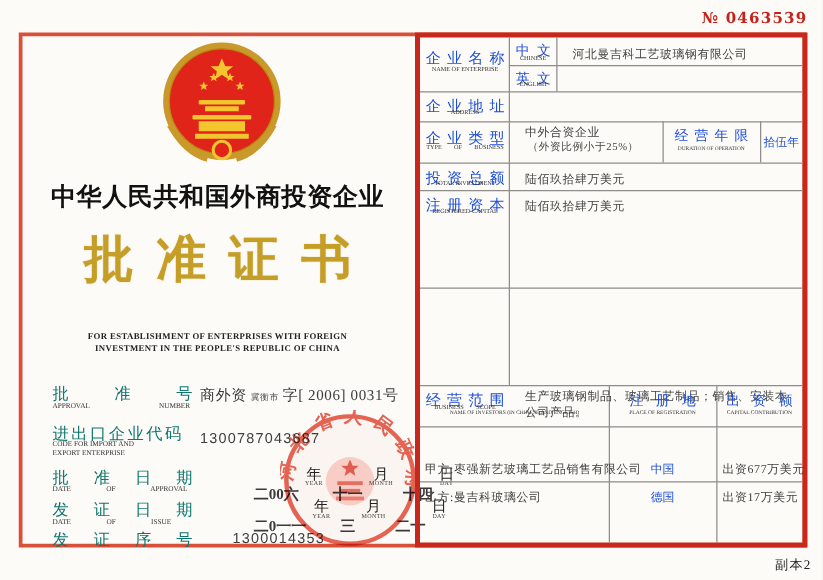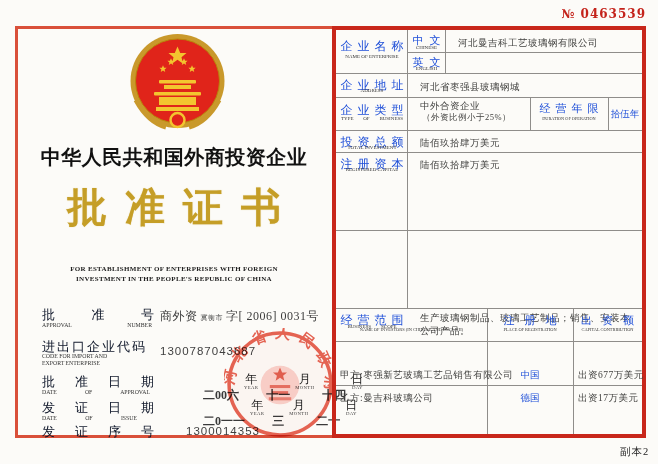--- a/index.html
+++ b/index.html
@@ -33,21 +33,21 @@
   .title-cn{position:absolute;left:16px;top:144px;width:316px;text-align:center;
     font-family:"Liberation Sans","DejaVu Sans",sans-serif;
     font-weight:bold;font-size:20px;color:#111;letter-spacing:0.5px;white-space:nowrap;}
   .cert-title{position:absolute;left:16px;top:180px;width:316px;text-align:center;
     font-weight:bold;font-size:40px;color:#c59e27;letter-spacing:18px;text-indent:18px;
     white-space:nowrap;text-shadow:0 0 1px rgba(197,158,39,.6);}
   .title-en{position:absolute;left:16px;top:241px;width:316px;text-align:center;
     font-weight:bold;font-size:19px;color:#17171a;letter-spacing:0.5px;white-space:nowrap;}
   .sub-en{position:absolute;left:16px;width:316px;text-align:center;font-weight:bold;
     font-size:7px;color:#222;letter-spacing:0.3px;white-space:nowrap;}
-  .flabel-zh{position:absolute;font-size:13px;color:#0f172a;white-space:nowrap;}
+  .flabel-zh{position:absolute;font-size:13px;color:#0f766e;white-space:nowrap;}
   .flabel-en{position:absolute;font-size:5.8px;color:#333;white-space:nowrap;}
   .wjust{display:inline-block;text-align:justify;text-align-last:justify;}
   .fval{position:absolute;font-size:12px;color:#3c3c3c;white-space:nowrap;letter-spacing:0.5px;}
   .small-region{font-size:7px;color:#444;margin:0 3px;}
   .numval{font-family:Liberation Sans, sans-serif;font-size:11.5px;color:#3f3f3f;letter-spacing:1px;}
   .dateline{position:absolute;white-space:nowrap;font-size:12px;color:#3a3a3a;}
   .du{display:inline-flex;flex-direction:column;align-items:center;vertical-align:top;
     margin:0 2px;}
   .du .u{font-size:12px;color:#222;line-height:12px;}
   .du .us{font-size:4.8px;color:#444;line-height:6px;letter-spacing:0.3px;}
@@ -197,21 +197,20 @@
     <div class="cellen" style="left:2px;top:24px;width:68px">NAME OF ENTERPRISE</div>
     <div class="cellzh" style="left:72px;top:3px;width:37px;font-size:11px"><span class="ls6">中文</span></div>
     <div class="cellen" style="left:72px;top:15px;width:37px">CHINESE</div>
     <div class="val" style="left:122px;top:7px">河北曼吉科工艺玻璃钢有限公司</div>
     <div class="cellzh" style="left:72px;top:25px;width:37px;font-size:11px"><span class="ls6">英文</span></div>
     <div class="cellen" style="left:72px;top:36px;width:37px">ENGLISH</div>
     <div class="val" style="left:122px;top:27px"></div>
 
     <div class="cellzh" style="left:2px;top:47px;width:68px"><span class="ls5">企业地址</span></div>
     <div class="cellen" style="left:2px;top:58px;width:68px">ADDRESS</div>
-    <div class="val" style="left:84px;top:51px">河北省枣强县玻璃钢城</div>
 
     <div class="cellzh" style="left:2px;top:72px;width:68px"><span class="ls5">企业类型</span></div>
     <div class="cellen" style="left:2px;top:86px;width:68px"><span class="wjust" style="width:62px">TYPE OF BUSINESS</span></div>
     <div class="val" style="left:84px;top:70px">中外合资企业</div>
     <div class="val" style="left:86px;top:82px;font-size:8.5px">（外资比例小于25%）</div>
     <div class="cellzh" style="left:196px;top:71px;width:74px;font-size:11px"><span class="ls5">经营年限</span></div>
     <div class="cellen" style="left:196px;top:86px;width:74px;font-size:4.3px">DURATION OF OPERATION</div>
     <div class="cellzh" style="left:272px;top:78px;width:34px;font-size:9.5px">拾伍年</div>
 
     <div class="cellzh" style="left:2px;top:104px;width:68px"><span class="ls5">投资总额</span></div>

